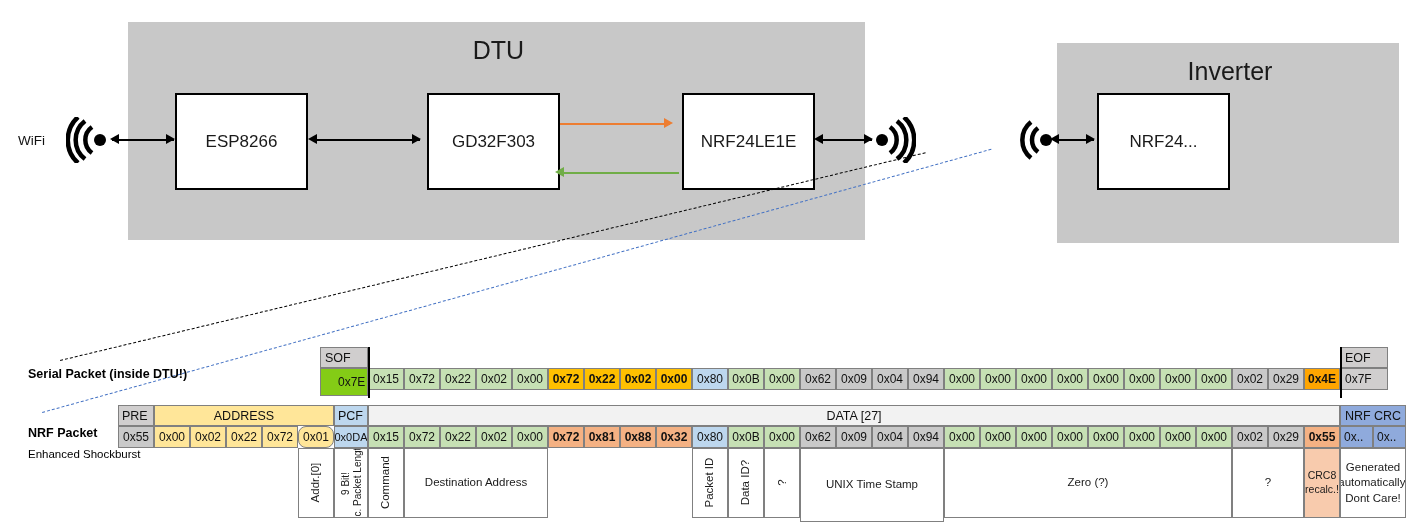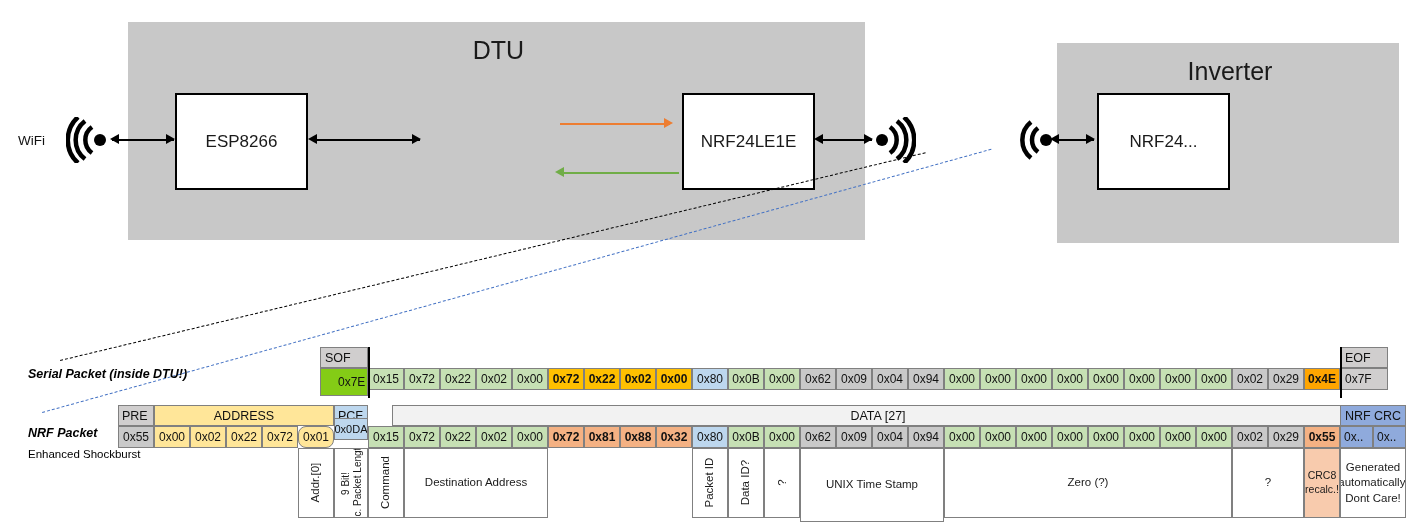--- a/index.html
+++ b/index.html
@@ -28,21 +28,21 @@
   .wifi-label{position:absolute;font-size:13.5px;color:#111;}
   .wifi-icon{position:absolute;width:44px;height:46px;}
 
   .dash-line{position:absolute;transform-origin:0 0;height:0;}
   .dash-black{border-top:1.6px dashed #000000;}
   .dash-blue{border-top:1.4px dashed #4472C4;}
 
   
   #packets{position:absolute;left:0;top:330px;width:1406px;height:193px;}
 
-  .row-label{position:absolute;font-size:12.5px;font-style:italic;font-weight:bold;
+  .row-label{position:absolute;font-size:12.5px;font-weight:bold;
      color:#000;white-space:nowrap;}
   .row-label.plain{font-style:normal;font-weight:normal;font-size:11.5px;}
 
   .cell{position:absolute;box-sizing:border-box;border:1px solid #808080;
      font-size:12px;color:#111;display:flex;align-items:center;
      justify-content:center;overflow:hidden;white-space:nowrap;}
   .cell.hdr{font-size:12.5px;}
   .cell.bold{font-weight:bold;}
 
   .desc{position:absolute;box-sizing:border-box;border:1px solid #808080;
@@ -60,20 +60,21 @@
 
   <div class="enclosure" style="left:128px;top:22px;width:737px;height:218px;">
     <div class="enclosure-title">DTU</div>
   </div>
 
   <div class="enclosure" style="left:1057px;top:22px;width:342px;height:200px;margin-top:21px;">
     <div class="enclosure-title">Inverter</div>
   </div>
 
   <div class="chip" style="left:175px;top:93px;width:129px;height:93px;">ESP8266</div>
+  <div class="chip" style="left:427px;top:93px;width:129px;height:93px;">GD32F303</div>
   <div class="chip" style="left:682px;top:93px;width:129px;height:93px;">NRF24LE1E</div>
   <div class="chip" style="left:1097px;top:93px;width:129px;height:93px;">NRF24...</div>
 
   <div class="wifi-label" style="left:18px;top:133px;">WiFi</div>
   <svg class="wifi-icon" style="left:66px;top:117px;" viewBox="0 0 44 46">
     <circle cx="34" cy="23" r="6" fill="#000"></circle>
     <path d="M26 10 A16 16 0 0 0 26 36" stroke="#000" stroke-width="4.5" fill="none"></path>
     <path d="M19 4 A24 24 0 0 0 19 42" stroke="#000" stroke-width="4.5" fill="none"></path>
     <path d="M12 0 A31 31 0 0 0 12 46" stroke="#000" stroke-width="4.5" fill="none"></path>
   </svg>
@@ -148,29 +149,29 @@
     <div class="cell" style="left: 1232px; top: 38px; width: 36px; height: 22px; background: rgb(201, 201, 201);">0x02</div>
     <div class="cell" style="left: 1268px; top: 38px; width: 36px; height: 22px; background: rgb(201, 201, 201);">0x29</div>
     <div class="cell bold" style="left: 1304px; top: 38px; width: 36px; height: 22px; background: rgb(255, 165, 0);">0x4E</div>
     <div class="cell hdr" style="left: 1340px; top: 17px; width: 48px; height: 21px; background: rgb(208, 206, 206); justify-content: flex-start; padding-left: 4px;">EOF</div>
     <div class="cell" style="left: 1340px; top: 38px; width: 48px; height: 22px; background: rgb(208, 206, 206); justify-content: flex-start; padding-left: 4px;">0x7F</div>
     <div class="sep" style="left: 368px; top: 17px; width: 2px; height: 51px;"></div>
     <div class="sep" style="left: 1340px; top: 17px; width: 2px; height: 51px;"></div>
     <div class="cell hdr" style="left: 118px; top: 75px; width: 36px; height: 21px; background: rgb(208, 206, 206); justify-content: flex-start; padding-left: 3px;">PRE</div>
     <div class="cell hdr" style="left: 154px; top: 75px; width: 180px; height: 21px; background: rgb(255, 230, 153);">ADDRESS</div>
     <div class="cell hdr" style="left: 334px; top: 75px; width: 34px; height: 21px; background: rgb(189, 215, 238); justify-content: flex-start; padding-left: 3px;">PCF</div>
-    <div class="cell hdr" style="left: 368px; top: 75px; width: 972px; height: 21px; background: rgb(242, 242, 242); margin-left: 24px;">DATA [27]</div>
+    <div class="cell hdr" style="left: 368px; top: 75px; width: 972px; height: 21px; background: rgb(242, 242, 242);">DATA [27]</div>
     <div class="cell hdr" style="left: 1340px; top: 75px; width: 66px; height: 21px; background: rgb(143, 170, 220);">NRF CRC</div>
     <div class="cell" style="left: 118px; top: 96px; width: 36px; height: 22px; background: rgb(201, 201, 201);">0x55</div>
     <div class="cell" style="left: 154px; top: 96px; width: 36px; height: 22px; background: rgb(255, 230, 153);">0x00</div>
     <div class="cell" style="left: 190px; top: 96px; width: 36px; height: 22px; background: rgb(255, 230, 153);">0x02</div>
     <div class="cell" style="left: 226px; top: 96px; width: 36px; height: 22px; background: rgb(255, 230, 153);">0x22</div>
     <div class="cell" style="left: 262px; top: 96px; width: 36px; height: 22px; background: rgb(255, 230, 153);">0x72</div>
     <div class="cell" style="left: 298px; top: 96px; width: 36px; height: 22px; background: rgb(255, 230, 153); border-radius: 8px;">0x01</div>
-    <div class="cell" style="left: 334px; top: 88px; width: 34px; height: 22px; background: rgb(189, 215, 238); font-size: 11px;">0x0DA</div>
+    <div class="cell" style="left: 334px; top: 96px; width: 34px; height: 22px; background: rgb(189, 215, 238); font-size: 11px;">0x0DA</div>
     <div class="cell" style="left: 368px; top: 96px; width: 36px; height: 22px; background: rgb(198, 224, 180);">0x15</div>
     <div class="cell" style="left: 404px; top: 96px; width: 36px; height: 22px; background: rgb(198, 224, 180);">0x72</div>
     <div class="cell" style="left: 440px; top: 96px; width: 36px; height: 22px; background: rgb(198, 224, 180);">0x22</div>
     <div class="cell" style="left: 476px; top: 96px; width: 36px; height: 22px; background: rgb(198, 224, 180);">0x02</div>
     <div class="cell" style="left: 512px; top: 96px; width: 36px; height: 22px; background: rgb(198, 224, 180);">0x00</div>
     <div class="cell bold" style="left: 548px; top: 96px; width: 36px; height: 22px; background: rgb(244, 177, 131);">0x72</div>
     <div class="cell bold" style="left: 584px; top: 96px; width: 36px; height: 22px; background: rgb(244, 177, 131);">0x81</div>
     <div class="cell bold" style="left: 620px; top: 96px; width: 36px; height: 22px; background: rgb(244, 177, 131);">0x88</div>
     <div class="cell bold" style="left: 656px; top: 96px; width: 36px; height: 22px; background: rgb(244, 177, 131);">0x32</div>
     <div class="cell" style="left: 692px; top: 96px; width: 36px; height: 22px; background: rgb(189, 215, 238);">0x80</div>

